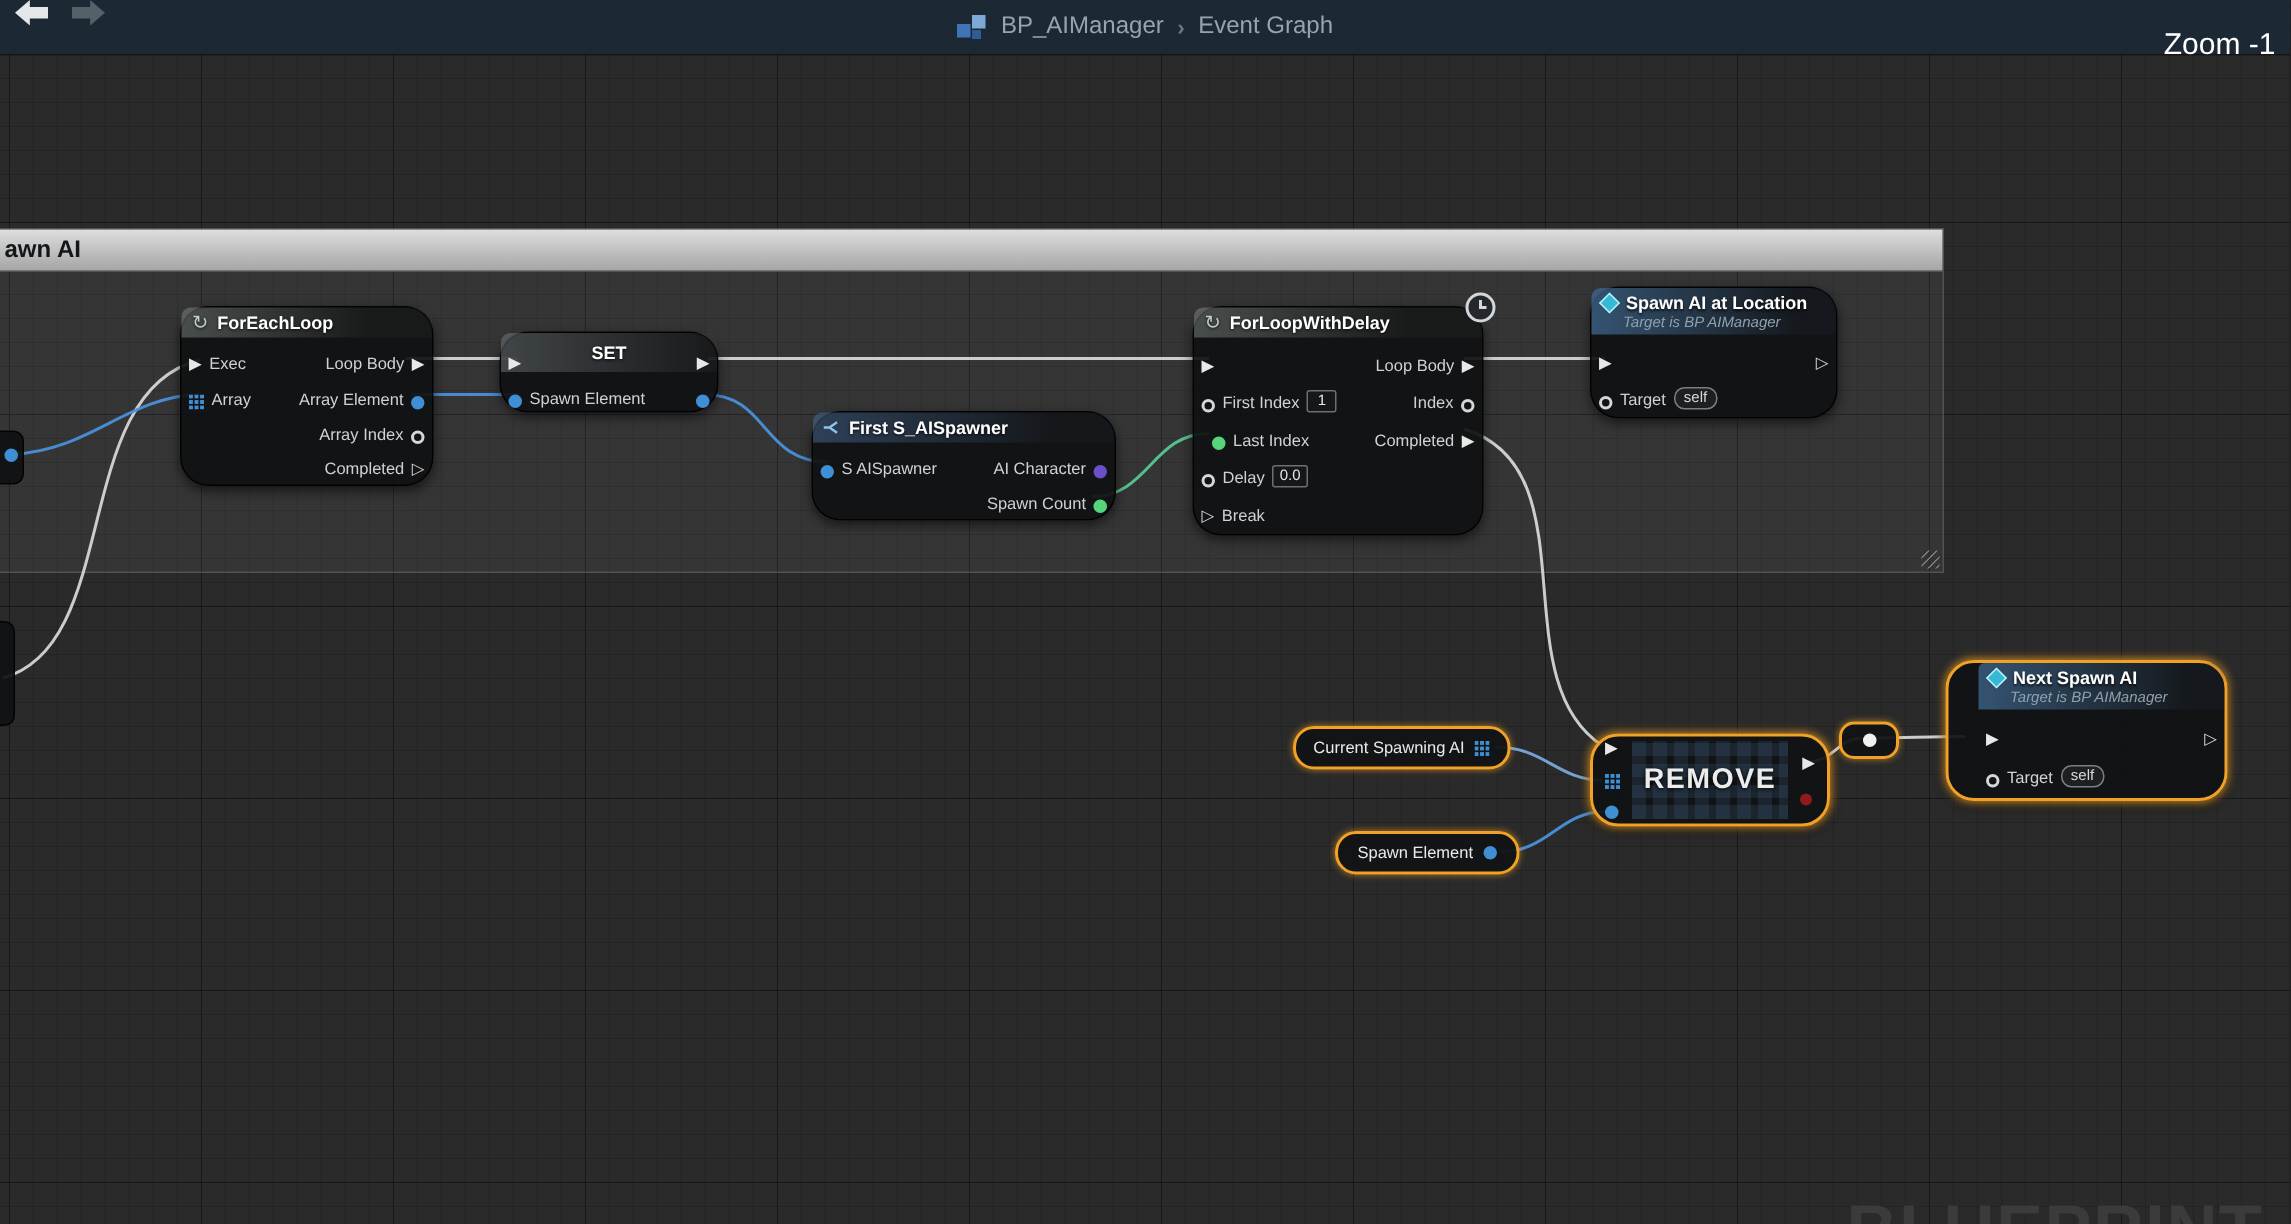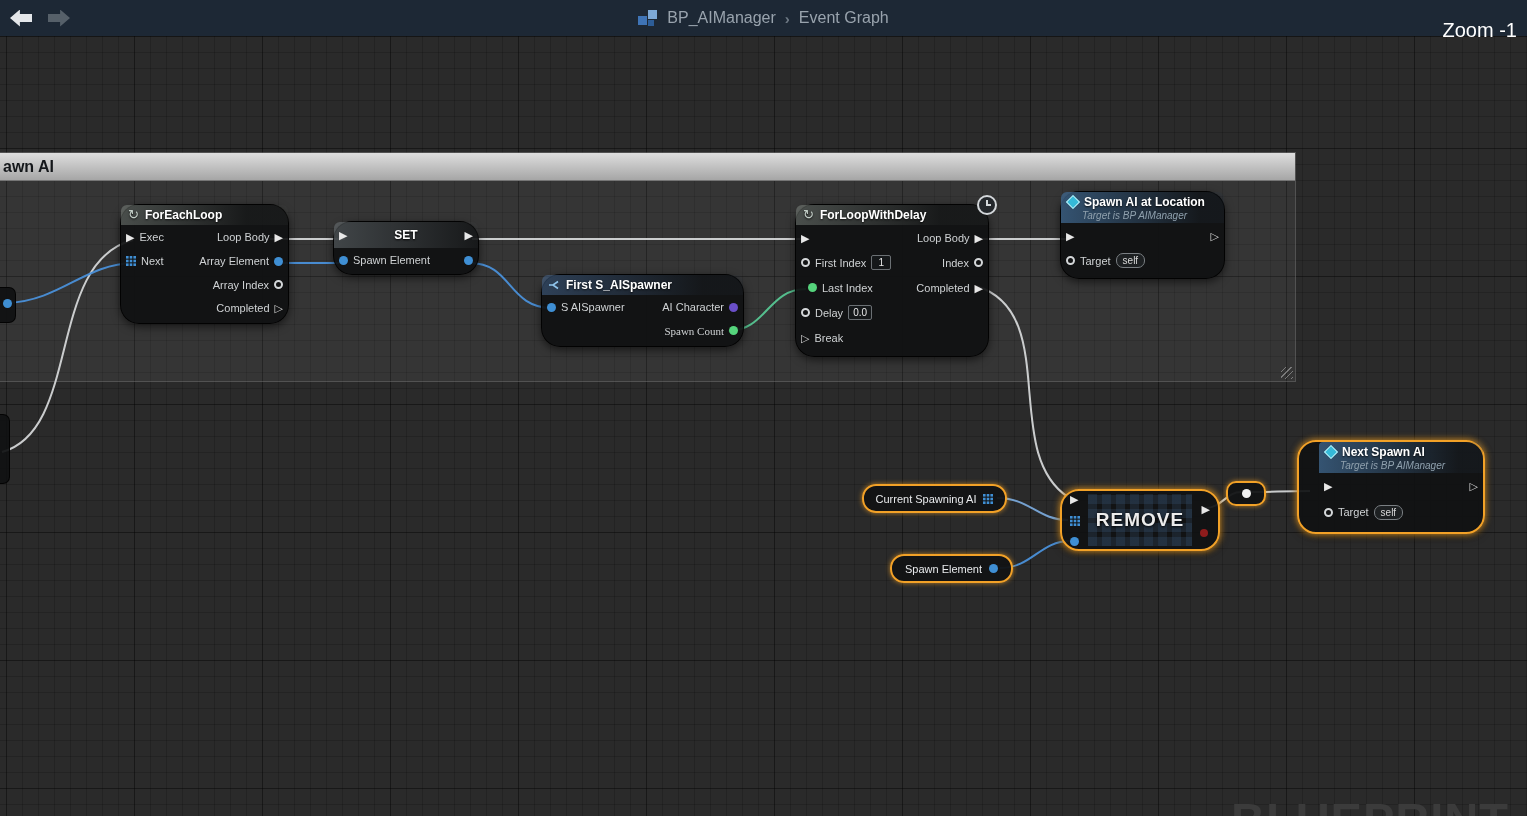--- a/index.html
+++ b/index.html
@@ -12,21 +12,21 @@
       linear-gradient(90deg, rgba(0,0,0,0.30) 1px, transparent 1px),
       linear-gradient(rgba(0,0,0,0.16) 1px, transparent 1px),
       linear-gradient(90deg, rgba(0,0,0,0.16) 1px, transparent 1px);
     background-size:128px 128px,128px 128px,16px 16px,16px 16px;
     background-position:6px 20px,6px 20px,6px 20px,6px 20px;
     user-select:none;
   }
 
   
   .topbar{position:absolute;left:0;top:0;width:100%;height:36px;background:#1d2835;
-    display:flex;align-items:center;z-index:50;box-shadow:0 1px 0 rgba(0,0,0,.4);}
+    display:flex;align-items:flex-start;z-index:50;box-shadow:0 1px 0 rgba(0,0,0,.4);}
   .nav-arrows{display:flex;align-items:center;gap:16px;margin-left:10px;}
   .arrow-back{width:22px;height:17px;background:#e4e7ea;display:inline-block;
     clip-path:polygon(45% 0,45% 27%,100% 27%,100% 73%,45% 73%,45% 100%,0 50%);}
   .arrow-fwd{width:22px;height:17px;background:#566069;display:inline-block;
     clip-path:polygon(55% 0,100% 50%,55% 100%,55% 73%,0 73%,0 27%,55% 27%);}
   .breadcrumb{position:absolute;left:0;right:0;top:0;height:36px;display:flex;
     align-items:center;justify-content:center;gap:9px;color:#99a3ad;font-size:16px;pointer-events:none;}
   .breadcrumb span{pointer-events:auto;}
   .bp-icon{position:relative;width:20px;height:16px;display:inline-block;}
   .bp-icon i{position:absolute;display:block;}
@@ -66,21 +66,21 @@
   .hdr-struct{background:linear-gradient(to right,rgba(80,120,170,0.45),rgba(45,60,80,0.10) 80%);}
   .hdr-fn{display:block;padding:3px 8px 2px 7px;border-radius:6px 6px 0 0;
     background:linear-gradient(to right,rgba(64,105,145,0.75),rgba(38,55,75,0.15) 85%);}
   .hdr-fn .t{display:flex;align-items:center;gap:6px;font-weight:bold;color:#fff;font-size:12px;
     text-shadow:0 1px 2px rgba(0,0,0,.8);}
   .hdr-fn .s{font-style:italic;font-size:10px;color:#8fa0ad;margin-left:14px;margin-top:1px;}
   .macro-icon{color:#c2cdc6;font-size:13px;font-weight:normal;line-height:10px;}
   .fn-diamond{width:8px;height:8px;background:#35b9d8;border:1px solid #bfeef5;transform:rotate(45deg);flex:none;}
 
   .prow{display:flex;justify-content:space-between;align-items:center;padding:0 5px;}
-  .pin{display:flex;align-items:center;gap:5px;min-height:100%;}
+  .pin{display:flex;align-items:flex-end;gap:5px;min-height:100%;}
   .plbl{color:#cfd2d4;}
   .exec-f::before{content:"▶";color:#e8e8e8;font-size:11px;line-height:11px;}
   .exec-h::before{content:"▷";color:#dcdcdc;font-size:11px;line-height:11px;}
   .dot{width:9px;height:9px;border-radius:50%;flex:none;box-sizing:border-box;}
   .dot.h{background:transparent!important;border:2px solid;}
   .c-blue{background:#3f8fd4;border-color:#3f8fd4;}
   .c-teal{background:#2fd8b8;border-color:#2fd8b8;}
   .c-green{background:#55d47c;border-color:#55d47c;}
   .c-purple{background:#6a4fc8;border-color:#6a4fc8;}
   .c-red{background:#8e1c1c;border-color:#8e1c1c;}
@@ -176,21 +176,21 @@
               <rect x="3.7" y="0" width="2.6" height="2.6"></rect>
               <rect x="7.4" y="0" width="2.6" height="2.6"></rect>
               <rect x="0" y="3.7" width="2.6" height="2.6"></rect>
               <rect x="3.7" y="3.7" width="2.6" height="2.6"></rect>
               <rect x="7.4" y="3.7" width="2.6" height="2.6"></rect>
               <rect x="0" y="7.4" width="2.6" height="2.6"></rect>
               <rect x="3.7" y="7.4" width="2.6" height="2.6"></rect>
               <rect x="7.4" y="7.4" width="2.6" height="2.6"></rect>
             </g>
           </svg>
-        <span class="plbl">Next</span>
+        <span class="plbl">Array</span>
       </span>
       <span class="pin">
           <span class="plbl">Array Element</span>
           <span class="dot c-blue"></span>
         </span>
     </div>
     <div class="prow" style="height:23px;justify-content:flex-end;">
       <span class="pin">
           <span class="plbl">Array Index</span>
           <span class="dot h c-teal"></span>
@@ -235,21 +235,21 @@
     <div class="prow" style="height:24px;">
       <span class="pin">
           <span class="dot c-blue"></span>
           <span class="plbl">S AISpawner</span>
         </span>
       <span class="pin">
           <span class="plbl">AI Character</span>
           <span class="dot c-purple"></span>
         </span>
     </div>
-    <div class="prow" style="height:23px;justify-content:flex-end;font-family:Liberation Serif, serif;">
+    <div class="prow" style="height:23px;justify-content:flex-end;">
       <span class="pin">
           <span class="plbl">Spawn Count</span>
           <span class="dot c-green"></span>
         </span>
     </div>
   </div>
 
   <div class="node" style="left:795px;top:204px;width:192px;height:151px;">
     <span class="clock-badge"></span>
     <div class="nhdr hdr-macro">

